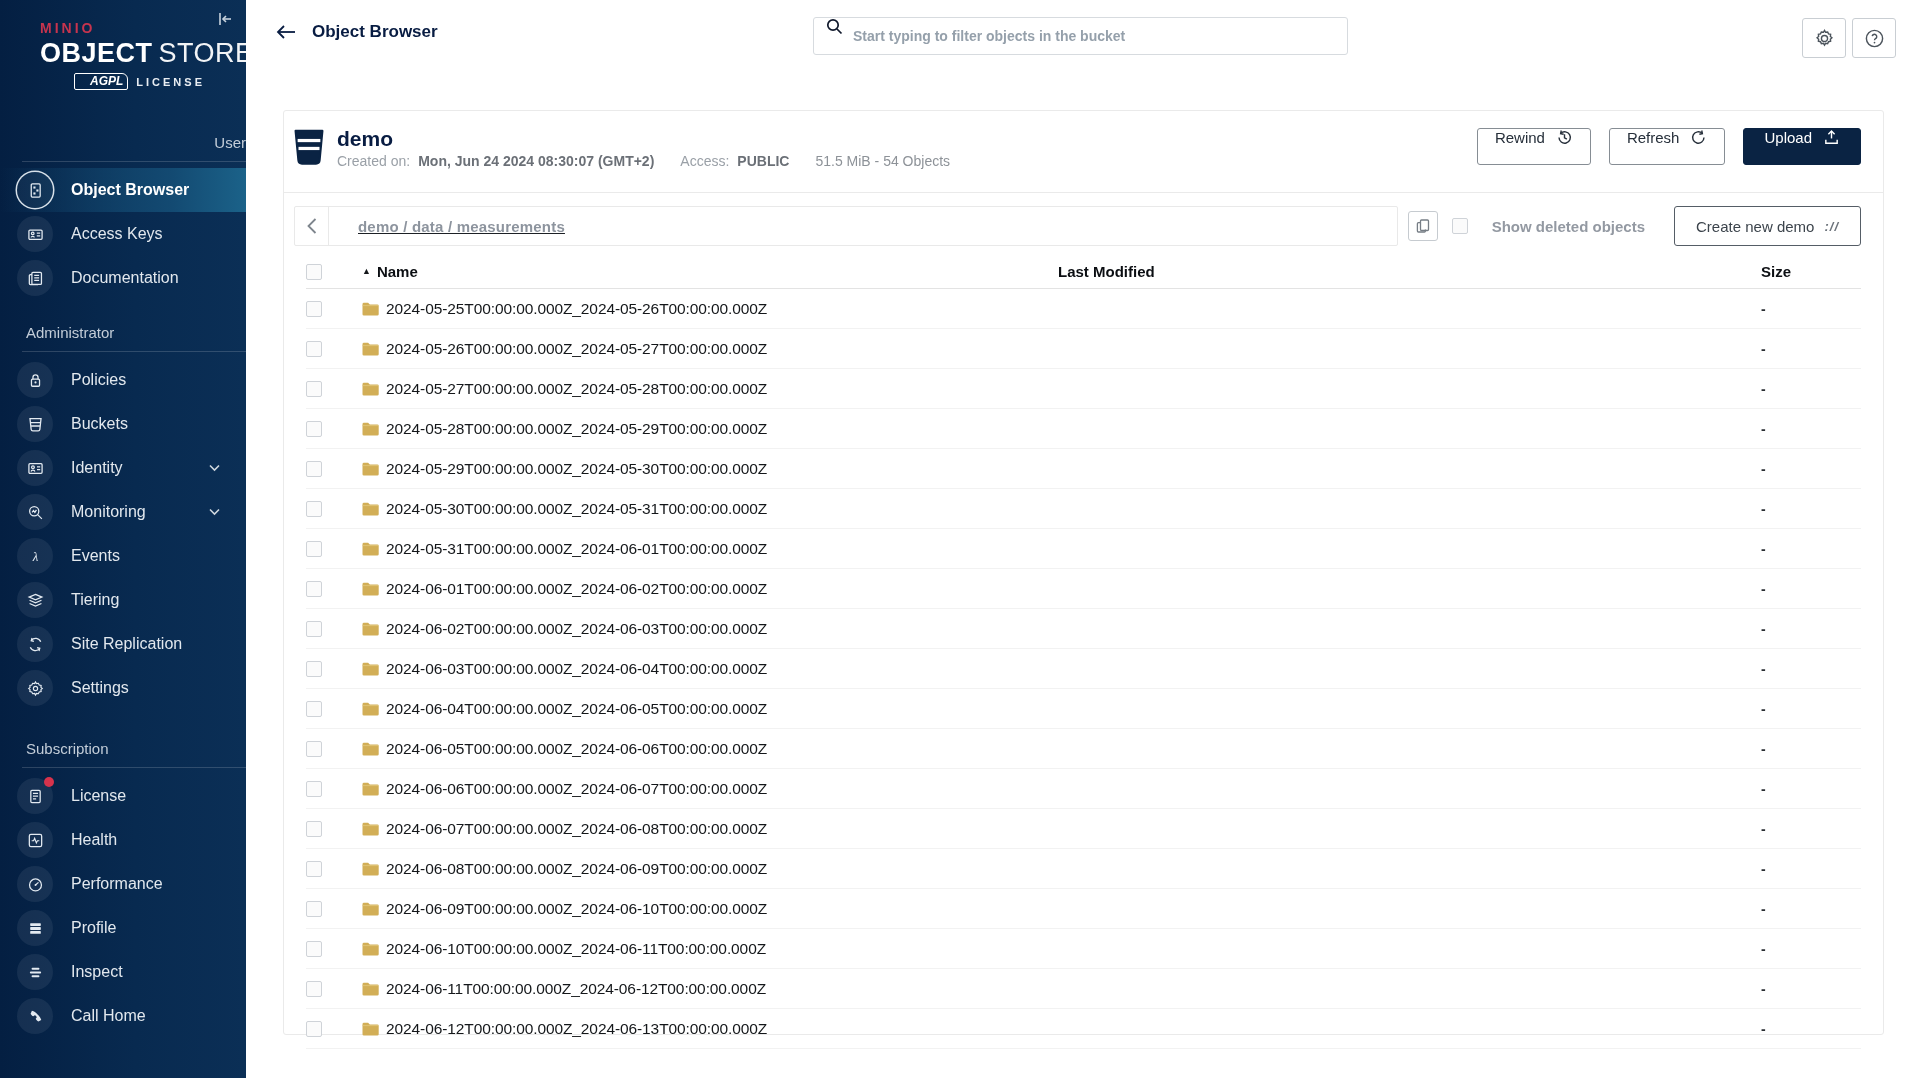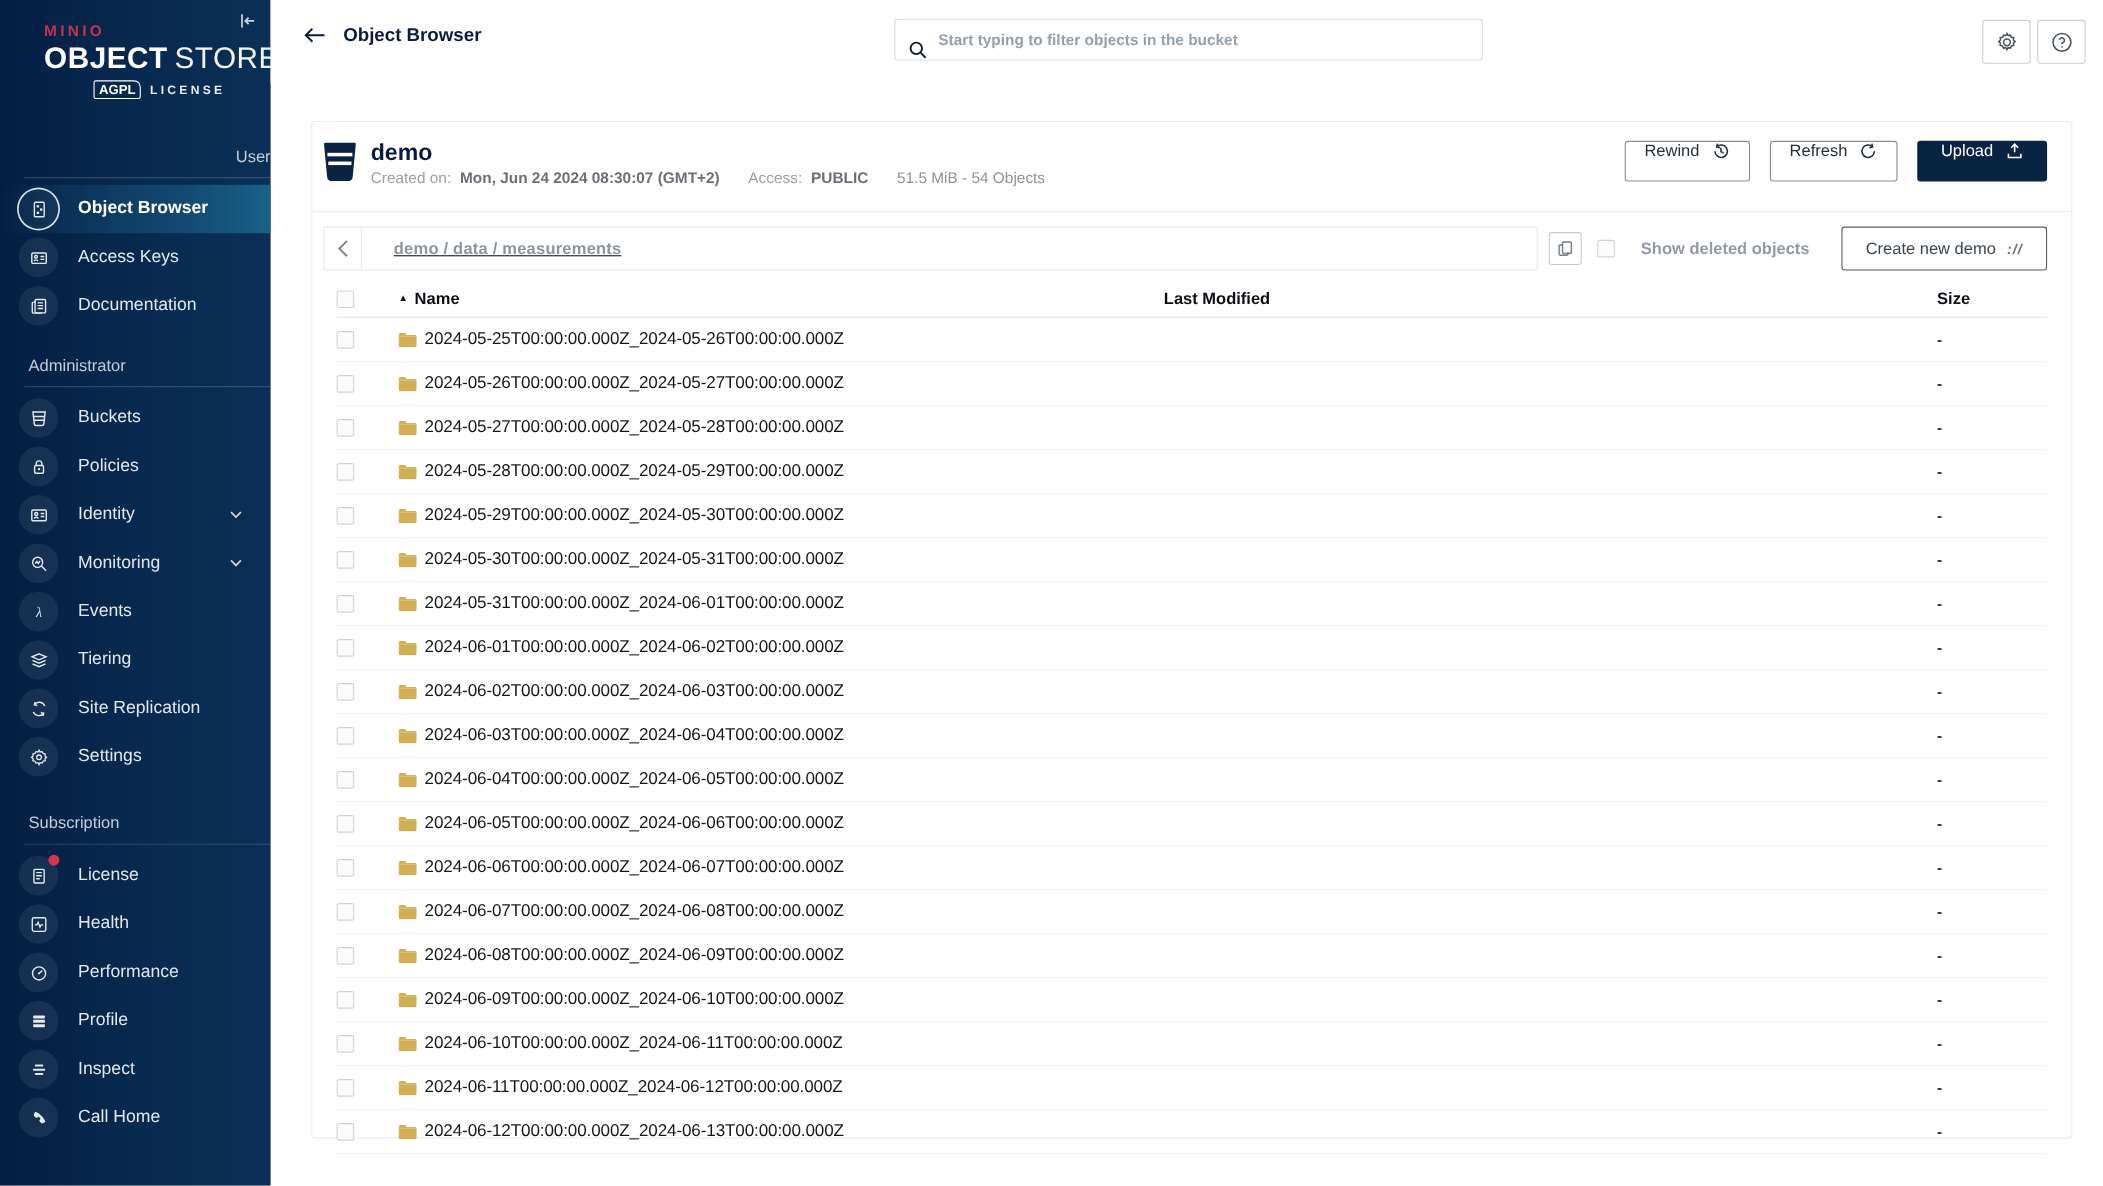--- a/index.html
+++ b/index.html
@@ -15,21 +15,21 @@
     background:linear-gradient(90deg,#041f42 0%, #082a50 55%, #0b2f56 100%);
     color:#e4eaf0; overflow:hidden;
   }
   .collapse-btn { position:absolute; top:8px; right:10px; width:22px; height:22px; cursor:pointer; color:#c7d2dd; }
   .logo { padding:20px 0 0 40px; width:205px; }
   .logo-brand { color:#c7344e; font-weight:bold; font-size:14px; letter-spacing:3px; }
   .logo-title { color:#ffffff; font-size:27px; letter-spacing:0.5px; margin-top:2px; white-space:nowrap; }
   .logo-title .b { font-weight:bold; }
   .logo-title .l { font-weight:normal; opacity:.95; margin-left:6px; }
   .logo-license { display:flex; justify-content:flex-end; align-items:center; gap:8px; margin-top:4px; padding-right:0; }
-  .agpl-badge { font-weight:bold; font-size:12px; color:#fff; border:1px solid #fff; padding:0 4px 1px 4px; border-radius:2px 6px 2px 2px; }
+  .agpl-badge { font-style:italic; font-weight:bold; font-size:12px; color:#fff; border:1px solid #fff; padding:0 4px 1px 15px; border-radius:2px 6px 2px 2px; }
   .license-word { color:#e8edf2; font-size:11px; letter-spacing:3px; font-weight:bold; }
 
   .section { margin-top:24px; }
   .section.first { margin-top:44px;text-align:right; }
   .section.sub { margin-top:30px; }
   .section-label { font-size:15px; color:#c3cdd8; padding-left:26px; margin-bottom:10px; }
   .section-divider { border-top:1px solid rgba(255,255,255,.16); margin:0 0 6px 22px; }
   .nav-item { height:44px; display:flex; align-items:center; cursor:pointer; position:relative; }
   .nav-item.selected { background:linear-gradient(90deg, rgba(8,42,80,0) 0%, #134a72 70%, #1b6289 100%); }
   .nav-ico {
@@ -46,21 +46,21 @@
   .red-dot { position:absolute; top:-1px; right:-1px; width:10px; height:10px; border-radius:50%; background:#d6334c; }
 
   
   .topbar { position:absolute; left:246px; top:0; width:1666px; height:75px; background:#fff; }
   .page-head { position:absolute; left:30px; top:22px; display:flex; align-items:center; gap:16px; }
   .back-arrow { color:#081C42; display:flex; cursor:pointer; }
   .back-arrow svg { width:20px; height:16px; }
   .page-title { font-size:17px; font-weight:bold; color:#081C42; }
   .search-wrap {
     position:absolute; left:567px; top:17px; width:535px; height:38px;
-    border:1px solid #d7dbdf; border-radius:3px; display:flex; align-items:flex-end; background:#fff;
+    border:1px solid #d7dbdf; border-radius:3px; display:flex; align-items:flex-start; background:#fff;
   }
   .search-wrap .mag { margin:0 10px 0 12px; color:#10182b; display:flex; }
   .search-wrap .mag svg { width:17px; height:17px; }
   .search-input { border:0; outline:none; flex:1; height:100%; font-size:14px; font-weight:bold; color:#394049; font-family:"Liberation Sans",sans-serif; background:transparent; }
   .search-input::placeholder { color:#95a0ab; font-weight:bold; }
   .top-icon-btn {
     position:absolute; top:18px; width:44px; height:40px; border:1px solid #c9ced3; border-radius:3px;
     display:flex; align-items:center; justify-content:center; color:#4c545c; background:#fff; cursor:pointer;
   }
   .top-icon-btn svg { width:21px; height:21px; }
@@ -181,36 +181,36 @@
 </div>
   </div>
 
   <div class="section">
     <div class="section-label">Administrator</div>
     <div class="section-divider"></div>
     <div class="items">
   <div class="nav-item">
     <span class="nav-ico">
               <svg viewBox="0 0 16 16" fill="none" stroke="currentColor" stroke-width="1.2">
-                <path d="M2.8 2.4h10.4l-1.1 10.2a1.6 1.6 0 0 1-1.6 1.4H5.5a1.6 1.6 0 0 1-1.6-1.4z"></path>
-                <path d="M3.4 6.2h9.2M3.8 9.4h8.4"></path>
-              </svg>
-            </span>
-    <span class="nav-label">Buckets</span>
-  </div>
-
-  <div class="nav-item">
-    <span class="nav-ico">
-              <svg viewBox="0 0 16 16" fill="none" stroke="currentColor" stroke-width="1.2">
                 <rect x="4.2" y="6.8" width="7.6" height="6.6" rx="1"></rect>
                 <path d="M5.6 6.8V5.2a2.4 2.4 0 0 1 4.8 0v1.6"></path>
                 <circle cx="8" cy="9.8" r="1" fill="currentColor" stroke="none"></circle>
               </svg>
             </span>
     <span class="nav-label">Policies</span>
+  </div>
+
+  <div class="nav-item">
+    <span class="nav-ico">
+              <svg viewBox="0 0 16 16" fill="none" stroke="currentColor" stroke-width="1.2">
+                <path d="M2.8 2.4h10.4l-1.1 10.2a1.6 1.6 0 0 1-1.6 1.4H5.5a1.6 1.6 0 0 1-1.6-1.4z"></path>
+                <path d="M3.4 6.2h9.2M3.8 9.4h8.4"></path>
+              </svg>
+            </span>
+    <span class="nav-label">Buckets</span>
   </div>
 
   <div class="nav-item">
     <span class="nav-ico">
               <svg viewBox="0 0 16 16" fill="none" stroke="currentColor" stroke-width="1.2">
                 <rect x="1.8" y="3.4" width="12.4" height="9.2" rx="1"></rect>
                 <circle cx="5.6" cy="6.8" r="1.3"></circle>
                 <path d="M3.8 10.8c.4-1.6 3.2-1.6 3.6 0"></path>
                 <path d="M9.4 6.4h3M9.4 9h3"></path>
               </svg>

